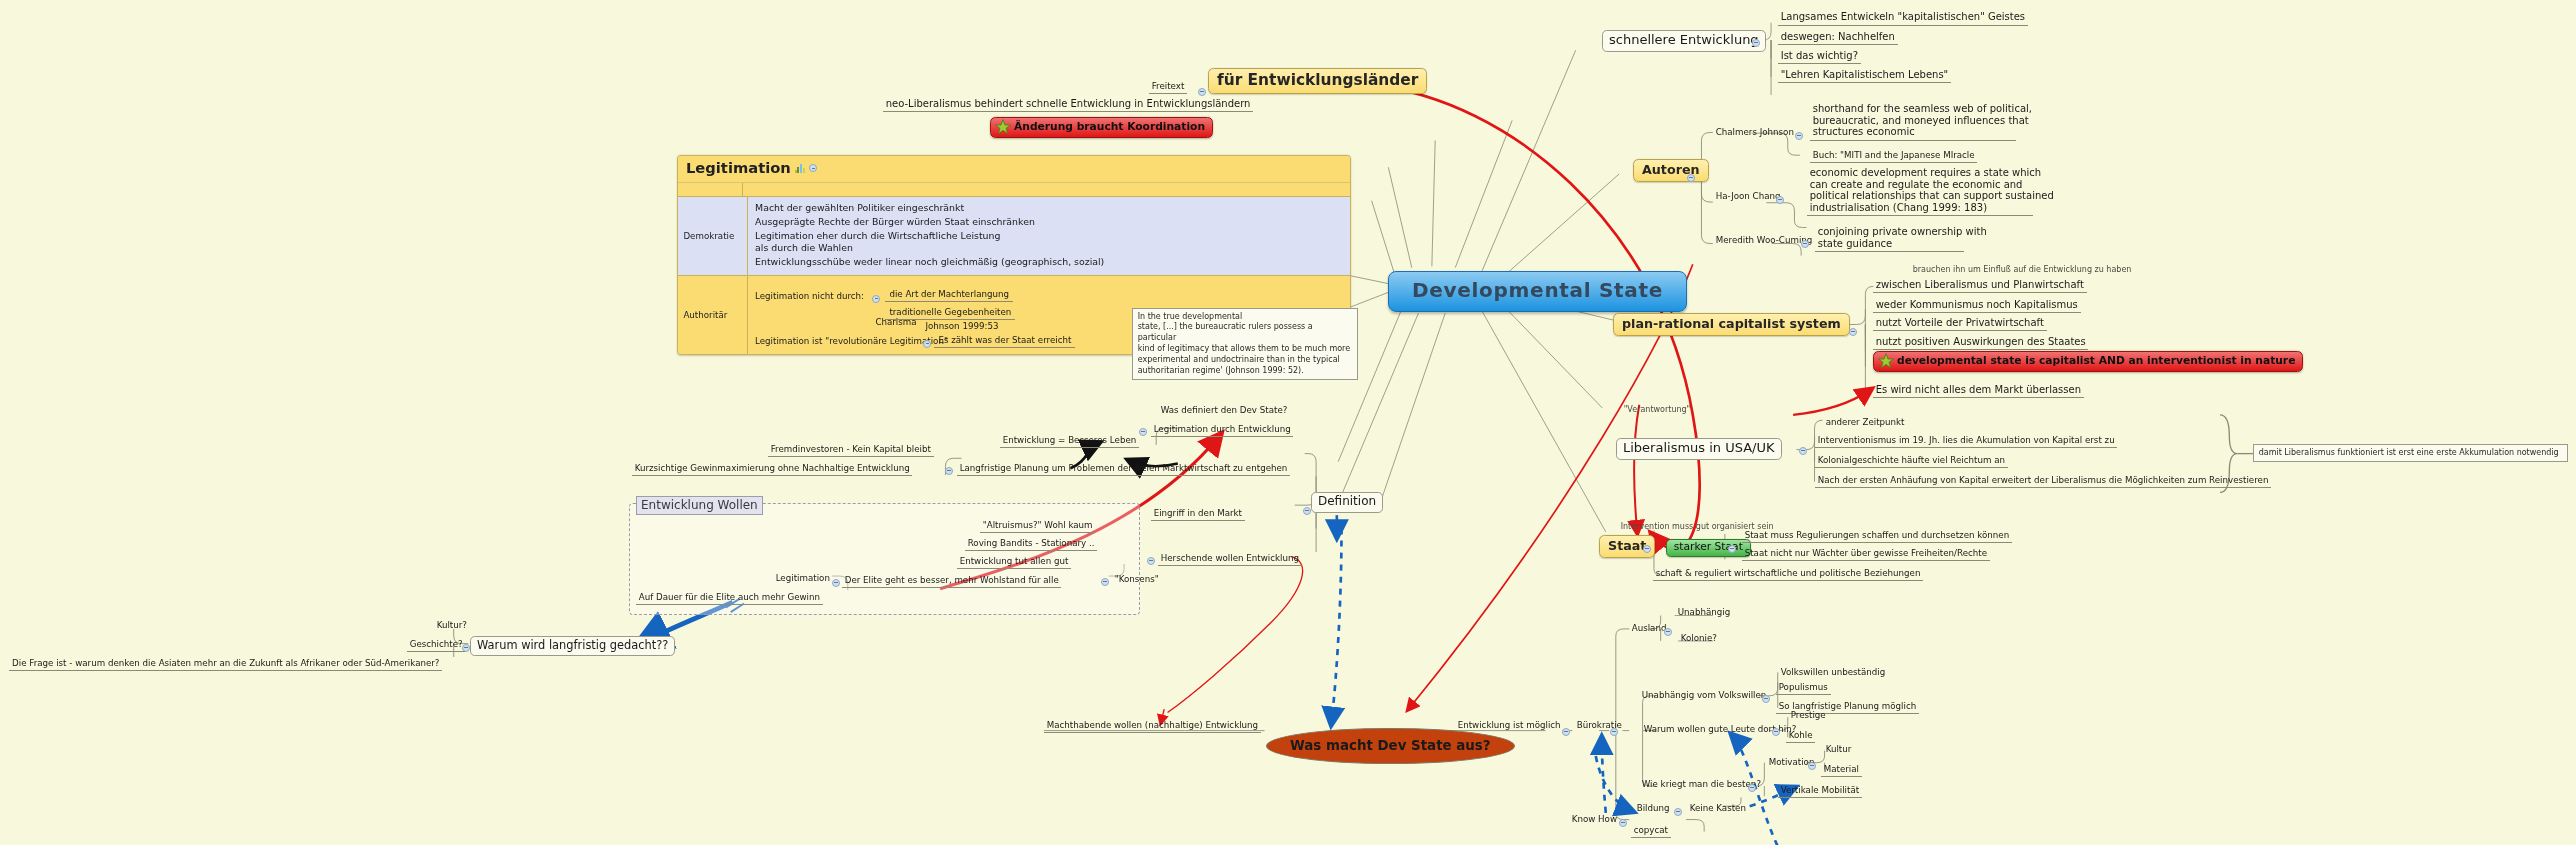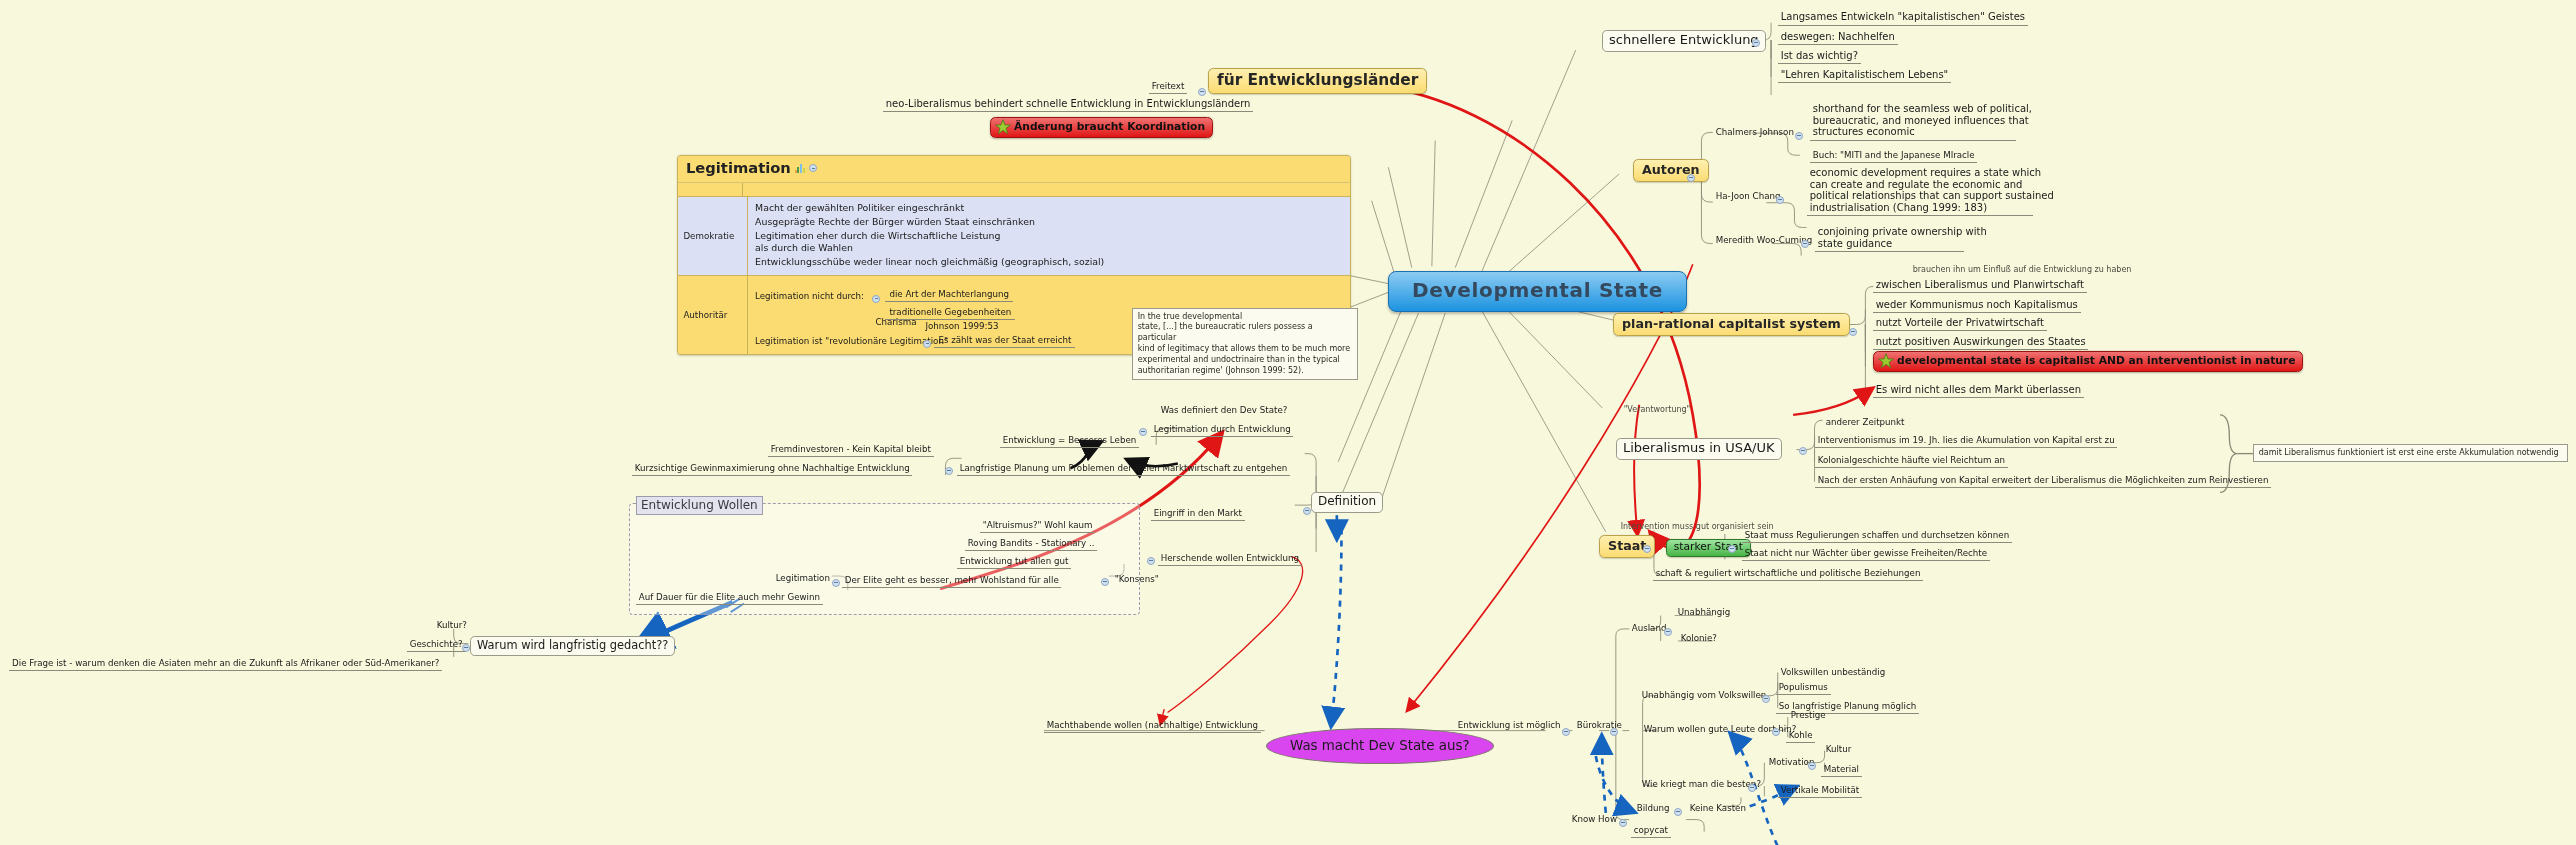--- a/index.html
+++ b/index.html
@@ -88,24 +88,25 @@
     font-size:20px;
     font-weight:bold;
     color:#34495e;
     box-shadow:0 1.3px 2.7px rgba(0,0,0,.25);
     letter-spacing:0.7px;
   }
 
   .ellipse{
     border:1px solid #7a7a68;
     border-radius:50%;
-    background:#d946ef;
+    background:#c2410c;
     padding:9.4px 23px;
     font-size:13.4px;
     text-align:center;
+    font-weight:bold;
   }
 
   
   .note{
     border:0.7px solid #9a9a8a;
     background:#FBFBEF;
     padding:2.7px 4.7px;
     font-size:8px;
     line-height:1.35;
     white-space:normal;

